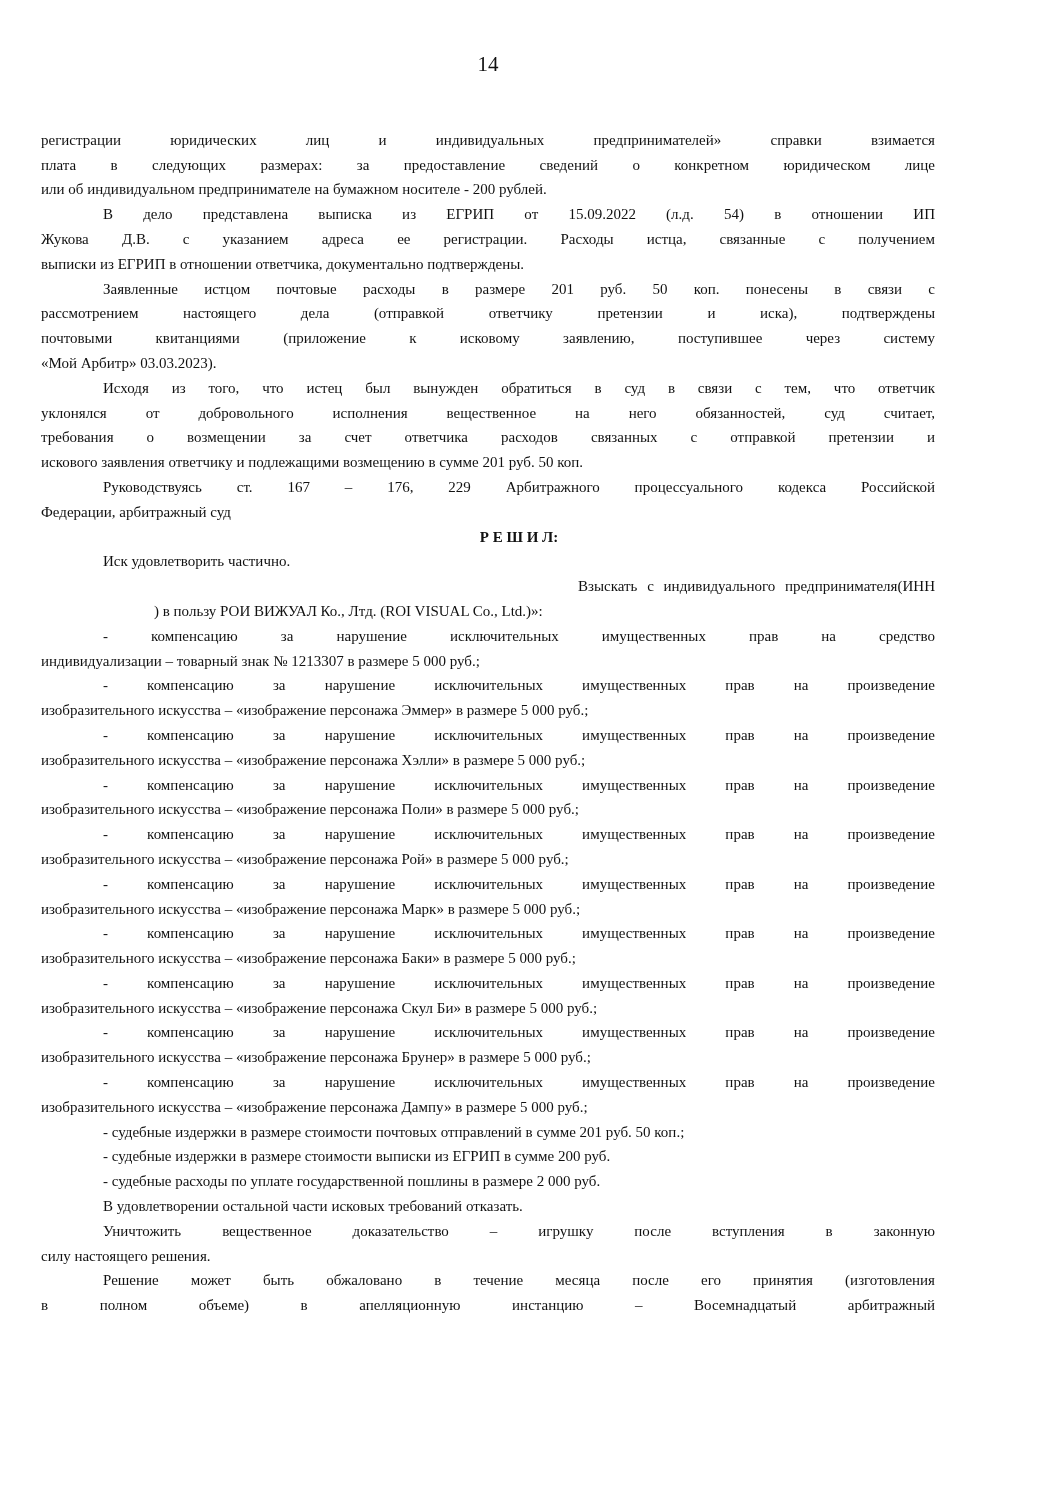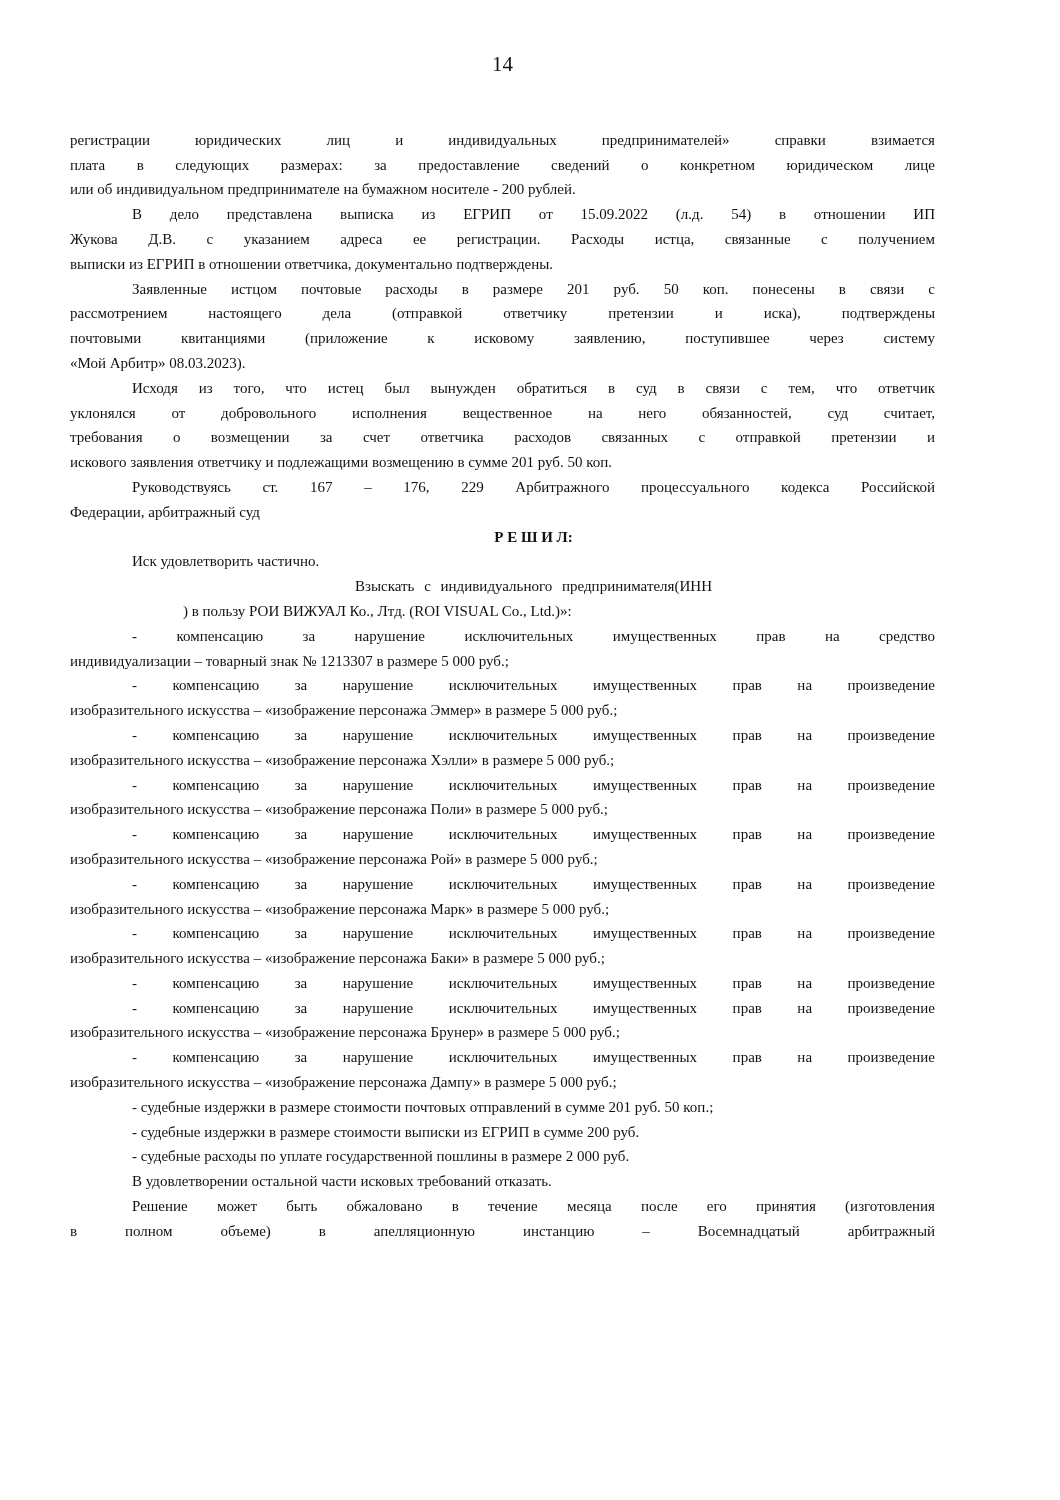--- a/index.html
+++ b/index.html
@@ -11,21 +11,21 @@
     width: 1060px;
     height: 1500px;
     font-family: "Liberation Serif", "DejaVu Serif", serif;
     color: #111111;
     overflow: hidden;
   }
   .page {
     box-sizing: border-box;
     width: 1060px;
     height: 1500px;
-    padding: 52px 125px 0 70px;
+    padding: 52px 125px 0 41px;
     background: #ffffff;
   }
   .page-number {
     text-align: center;
     font-size: 21px;
     line-height: 24.8px;
     margin-bottom: 51px;
   }
   .ln {
     font-size: 15px;
@@ -45,21 +45,21 @@
   .heading {
     font-weight: bold;
     text-align: center;
     margin-left: 62px;
   }
   .hang {
     padding-left: 113px;
   }
   .split {
     display: flex;
-    justify-content: center;
+    justify-content: flex-end;
     padding-left: 62px;
   }
   .split .left { word-spacing: 6px; }
   .split .right { white-space: nowrap; }
 </style>
 </head>
 <body>
 
 <div class="page">
   <div class="page-number">14</div>
@@ -71,21 +71,21 @@
       </div>
       <div>
         <div class="ln j ind">В дело представлена выписка из ЕГРИП от 15.09.2022 (л.д. 54) в отношении ИП</div>
         <div class="ln j">Жукова Д.В. с указанием адреса ее регистрации. Расходы истца, связанные с получением</div>
         <div class="ln">выписки из ЕГРИП в отношении ответчика, документально подтверждены.</div>
       </div>
       <div>
         <div class="ln j ind">Заявленные истцом почтовые расходы в размере 201 руб. 50 коп. понесены в связи с</div>
         <div class="ln j">рассмотрением настоящего дела (отправкой ответчику претензии и иска), подтверждены</div>
         <div class="ln j">почтовыми квитанциями (приложение к исковому заявлению, поступившее через систему</div>
-        <div class="ln">«Мой Арбитр» 08.03.2023).</div>
+        <div class="ln">«Мой Арбитр» 03.03.2023).</div>
       </div>
       <div>
         <div class="ln j ind">Исходя из того, что истец был вынужден обратиться в суд в связи с тем, что ответчик</div>
         <div class="ln j">уклонялся от добровольного исполнения вещественное на него обязанностей, суд считает,</div>
         <div class="ln j">требования о возмещении за счет ответчика расходов связанных с отправкой претензии и</div>
         <div class="ln">искового заявления ответчику и подлежащими возмещению в сумме 201 руб. 50 коп.</div>
       </div>
       <div>
         <div class="ln j ind">Руководствуясь ст. 167 – 176, 229 Арбитражного процессуального кодекса Российской</div>
         <div class="ln">Федерации, арбитражный суд</div>
@@ -126,20 +126,21 @@
       <div>
         <div class="ln j ind">- компенсацию за нарушение исключительных имущественных прав на произведение</div>
         <div class="ln">изобразительного искусства – «изображение персонажа Марк» в размере 5 000 руб.;</div>
       </div>
       <div>
         <div class="ln j ind">- компенсацию за нарушение исключительных имущественных прав на произведение</div>
         <div class="ln">изобразительного искусства – «изображение персонажа Баки» в размере 5 000 руб.;</div>
       </div>
       <div>
         <div class="ln j ind">- компенсацию за нарушение исключительных имущественных прав на произведение</div>
+        <div class="ln">изобразительного искусства – «изображение персонажа Скул Би» в размере 5 000 руб.;</div>
       </div>
       <div>
         <div class="ln j ind">- компенсацию за нарушение исключительных имущественных прав на произведение</div>
         <div class="ln">изобразительного искусства – «изображение персонажа Брунер» в размере 5 000 руб.;</div>
       </div>
       <div>
         <div class="ln j ind">- компенсацию за нарушение исключительных имущественных прав на произведение</div>
         <div class="ln">изобразительного искусства – «изображение персонажа Дампу» в размере 5 000 руб.;</div>
       </div>
       <div>
@@ -148,17 +149,21 @@
       <div>
         <div class="ln ind">- судебные издержки в размере стоимости выписки из ЕГРИП в сумме 200 руб.</div>
       </div>
       <div>
         <div class="ln ind">- судебные расходы по уплате государственной пошлины в размере 2 000 руб.</div>
       </div>
       <div>
         <div class="ln ind">В удовлетворении остальной части исковых требований отказать.</div>
       </div>
       <div>
+        <div class="ln j ind">Уничтожить вещественное доказательство – игрушку после вступления в законную</div>
+        <div class="ln">силу настоящего решения.</div>
+      </div>
+      <div>
         <div class="ln j ind">Решение может быть обжаловано в течение месяца после его принятия (изготовления</div>
         <div class="ln j">в полном объеме) в апелляционную инстанцию – Восемнадцатый арбитражный</div>
       </div>
     </div>
 </div>
 
 </body></html>

